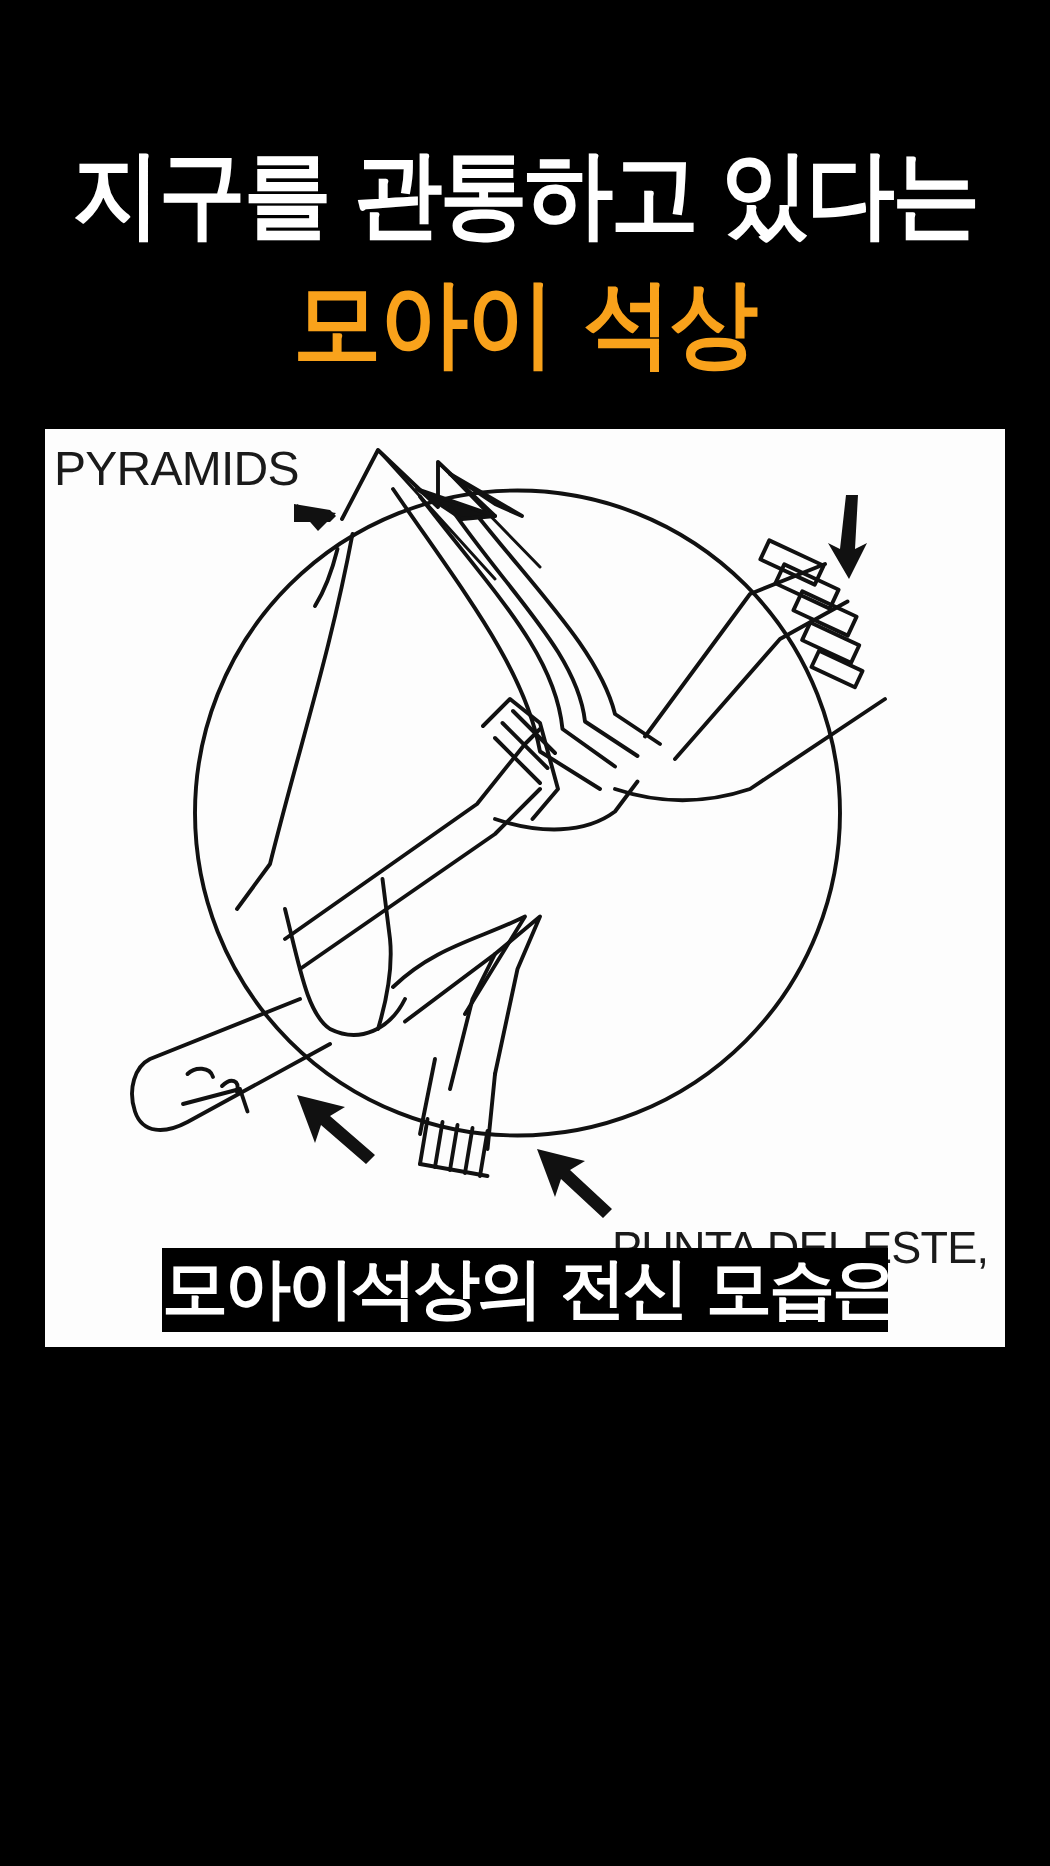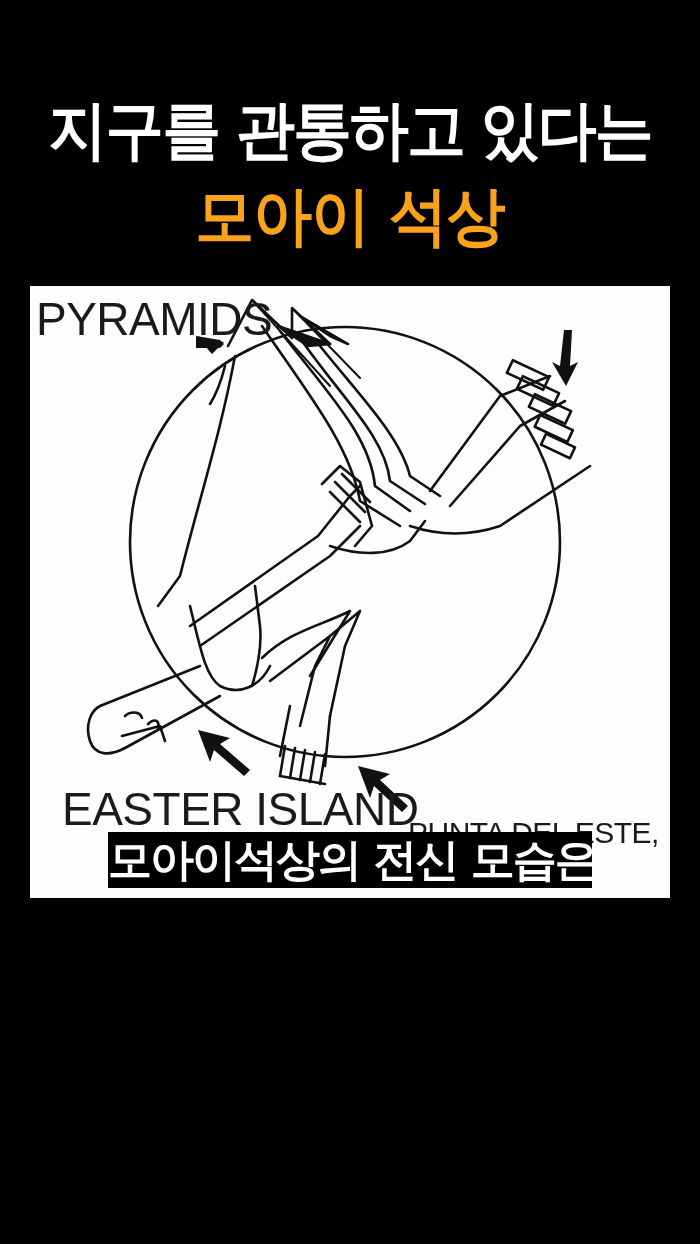--- a/index.html
+++ b/index.html
@@ -54,21 +54,21 @@
     }
     .figure svg {
       position: absolute;
       left: 0;
       top: 0;
     }
     .fig-label {
       position: absolute;
       font-family: "Liberation Sans", sans-serif;
       color: #1a1a1a;
-      font-size: 46px;
+      font-size: 32px;
       letter-spacing: -0.5px;
       line-height: 1;
       white-space: nowrap;
     }
     .lbl-pyramids { left: 6px; top: 10px; }
     .lbl-stonehenge { left: 345px; top: 6px; }
     .lbl-easter { left: 32px; top: 500px; }
     .lbl-punta { left: 378px; top: 532px; font-size: 30px; }
     .caption {
       position: absolute;
@@ -158,17 +158,16 @@
 
       <polygon points="534,44 542,44 540,80 548,76 536,100 522,76 530,80"></polygon>
 
       <polygon points="168,444 200,452 190,458 220,484 214,490 184,464 180,476"></polygon>
 
       <polygon points="328,480 360,488 350,494 378,520 372,526 344,500 340,512"></polygon>
     </g>
   </svg>
 
   <div class="fig-label lbl-pyramids">PYRAMIDS</div>
-  <div class="fig-label lbl-easter">EASTER ISLAND</div>
   <div class="fig-label lbl-punta">PUNTA DEL ESTE,</div>
 </div>
 
 <div class="caption">모아이석상의 전신 모습은</div>
 
 </body></html>

